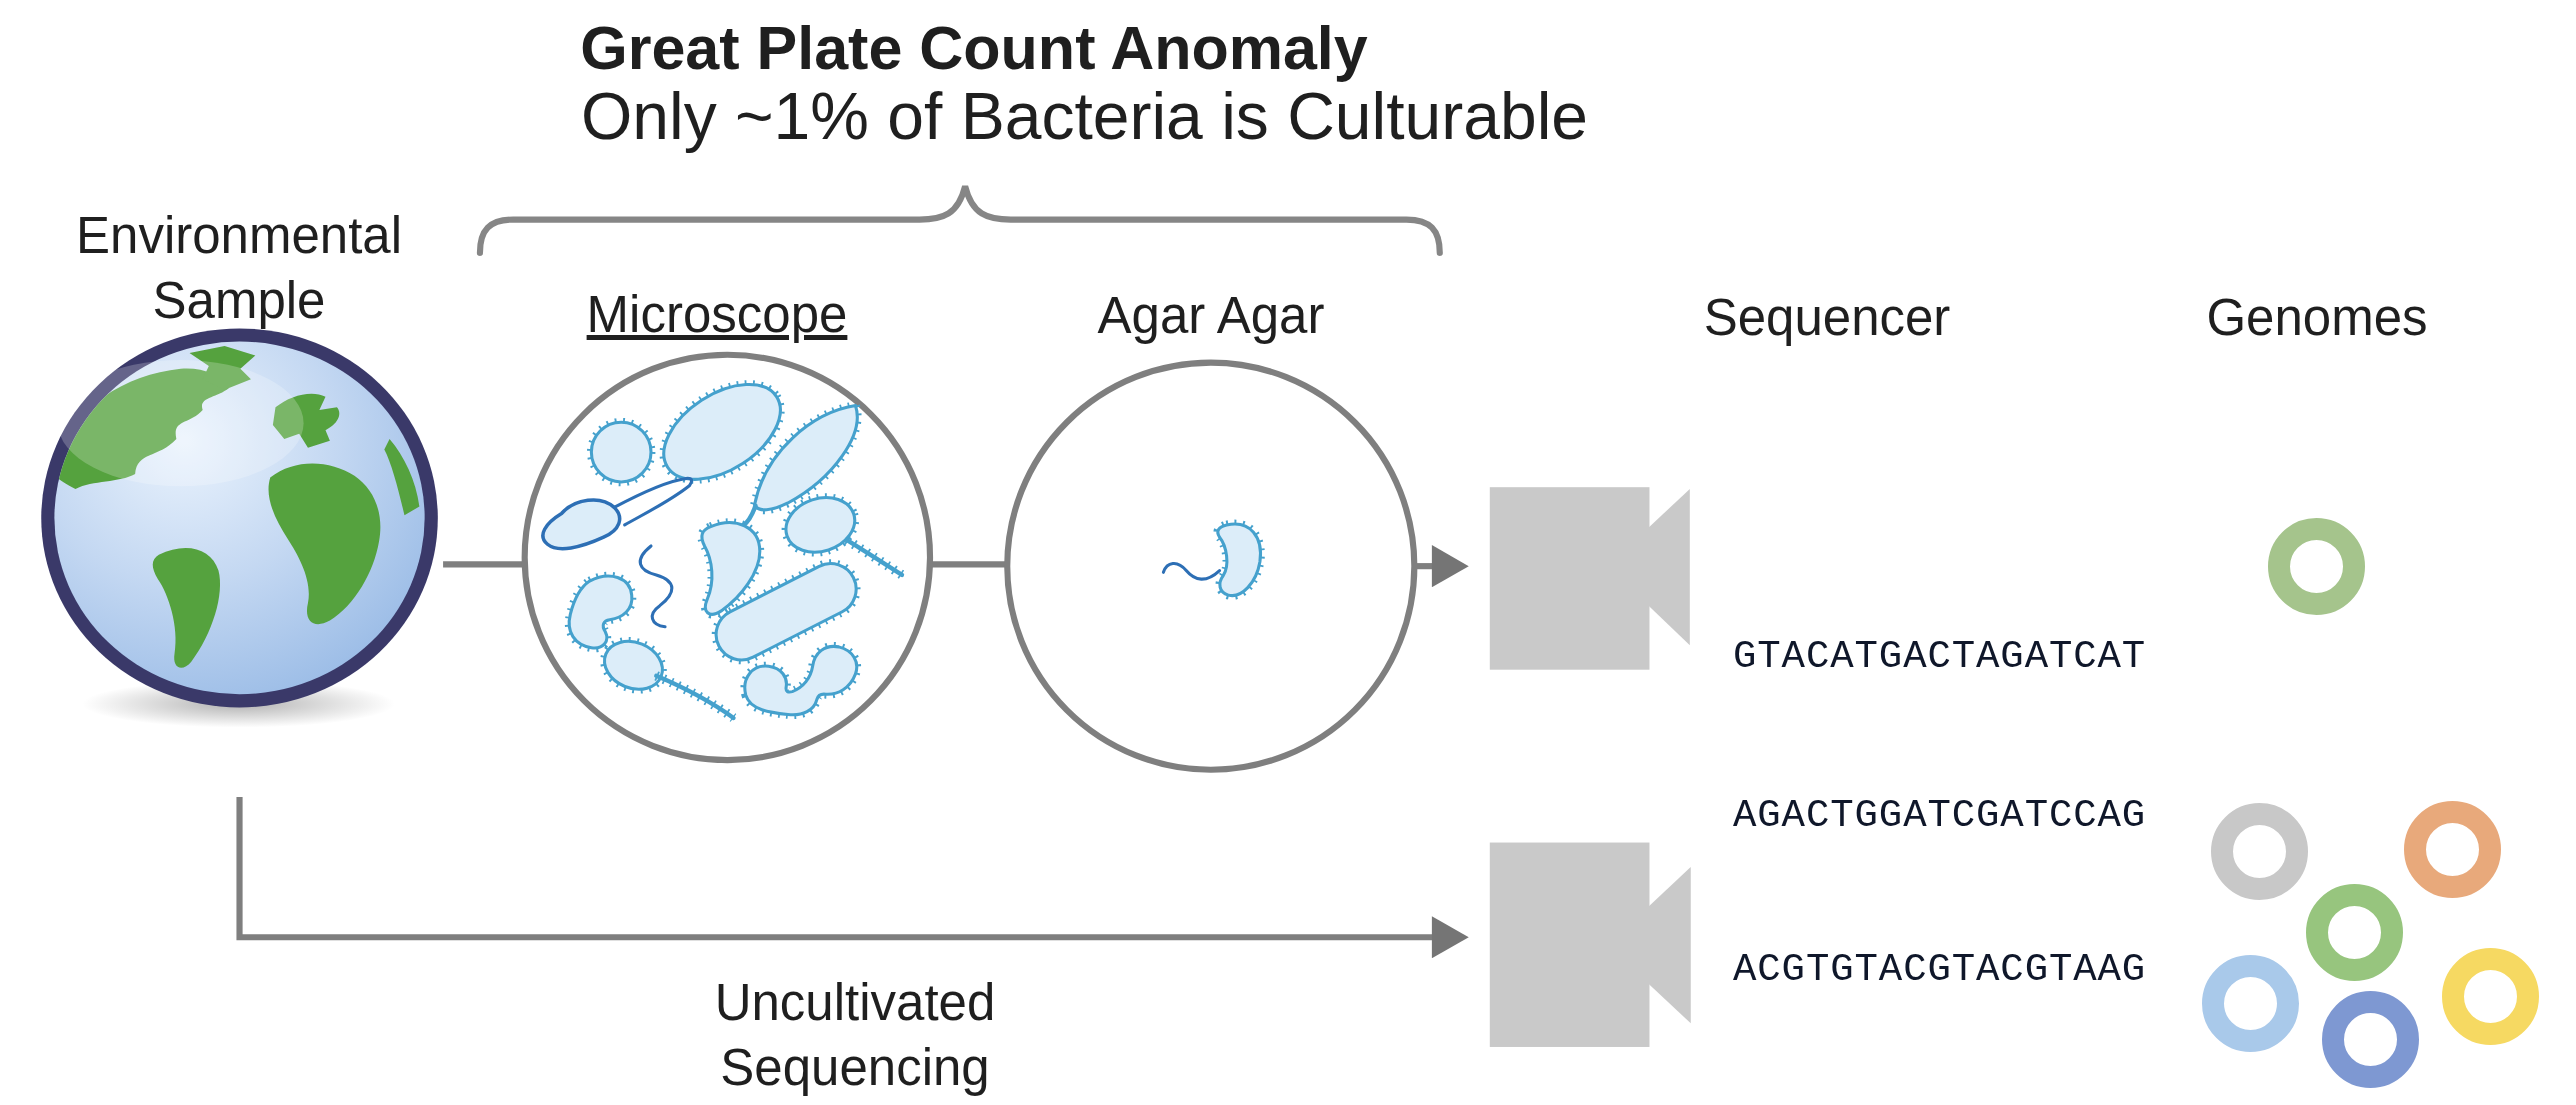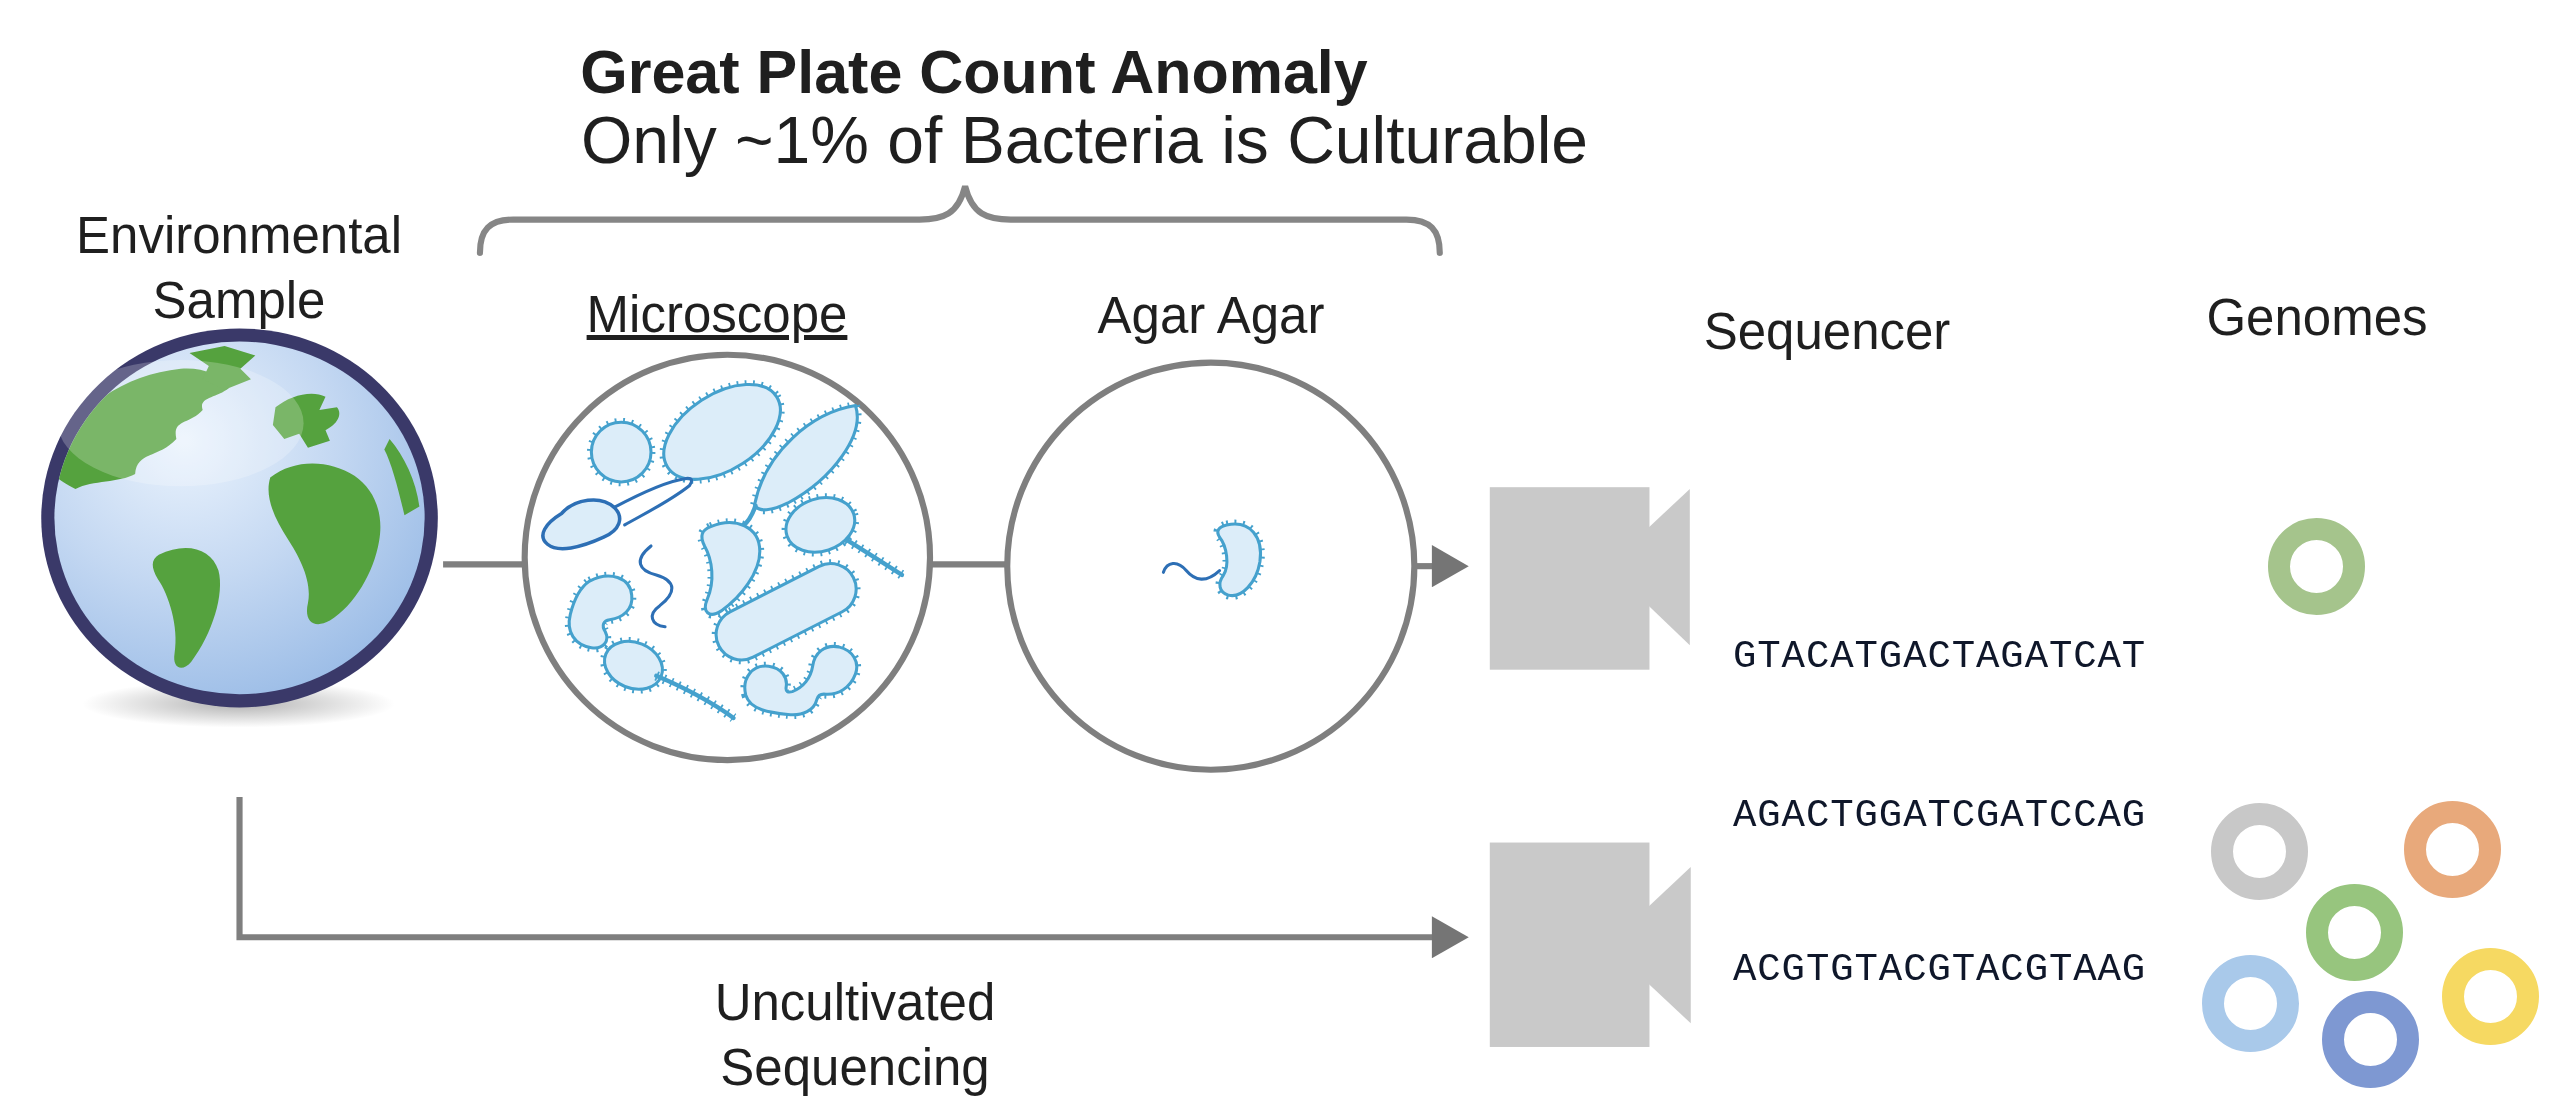--- a/index.html
+++ b/index.html
@@ -1,21 +1,21 @@
 <!DOCTYPE html>
 <html style="font-size:14px"><head>
 <meta charset="utf-8">
 <style>
   html,body{margin:0;padding:0;background:#ffffff;}
   #stage{position:relative;width:2576px;height:1106px;background:#ffffff;overflow:hidden;
          font-family:"Liberation Sans", sans-serif;color:#1f1f1f;}
   .abs{position:absolute;}
   .art{position:absolute;left:0;top:0;}
   
-  .title-wrap{left:360px;top:12.3px;width:1228px;text-align:center;margin-top:24px;}
+  .title-wrap{left:360px;top:12.3px;width:1228px;text-align:center;}
   .title-main{font-size:61px;font-weight:bold;line-height:72px;letter-spacing:0px;}
   .title-sub{font-size:66px;line-height:65px;text-align:right;}
   .lbl{width:526px;text-align:center;font-size:51px;line-height:65px;}
   .lbl2{width:526px;text-align:center;font-size:51px;line-height:65px;}
   
   .dna{font-family:"Liberation Mono", monospace;color:#0f172a;font-size:39px;
        letter-spacing:0.9px;white-space:pre;}
   .dna-top{left:1733px;top:525px;line-height:53px;}
   .dna-bottom{left:1733px;top:843px;line-height:51px;}
   
@@ -161,21 +161,21 @@
 
   <div class="abs lbl" style="left:-24px;top:203px;">
     <div>Environmental</div>
     <div>Sample</div>
   </div>
 
   <div class="abs lbl" style="left:454px;top:282px;text-decoration:underline;">Microscope</div>
 
   <div class="abs lbl" style="left:948px;top:283px;">Agar Agar</div>
 
-  <div class="abs lbl" style="left:1564px;top:299px;">Sequencer</div>
+  <div class="abs lbl" style="left:1564px;top:285px;">Sequencer</div>
 
   <div class="abs lbl" style="left:2054px;top:285px;">Genomes</div>
 
   <div class="abs lbl2" style="left:592px;top:970px;width:526px;">Uncultivated Sequencing</div>
 
   <div class="abs dna dna-top">
     <div>GTACATGACTAGATCAT</div>
     <div>AGACTGGATCGATCCAG</div>
   </div>
 

